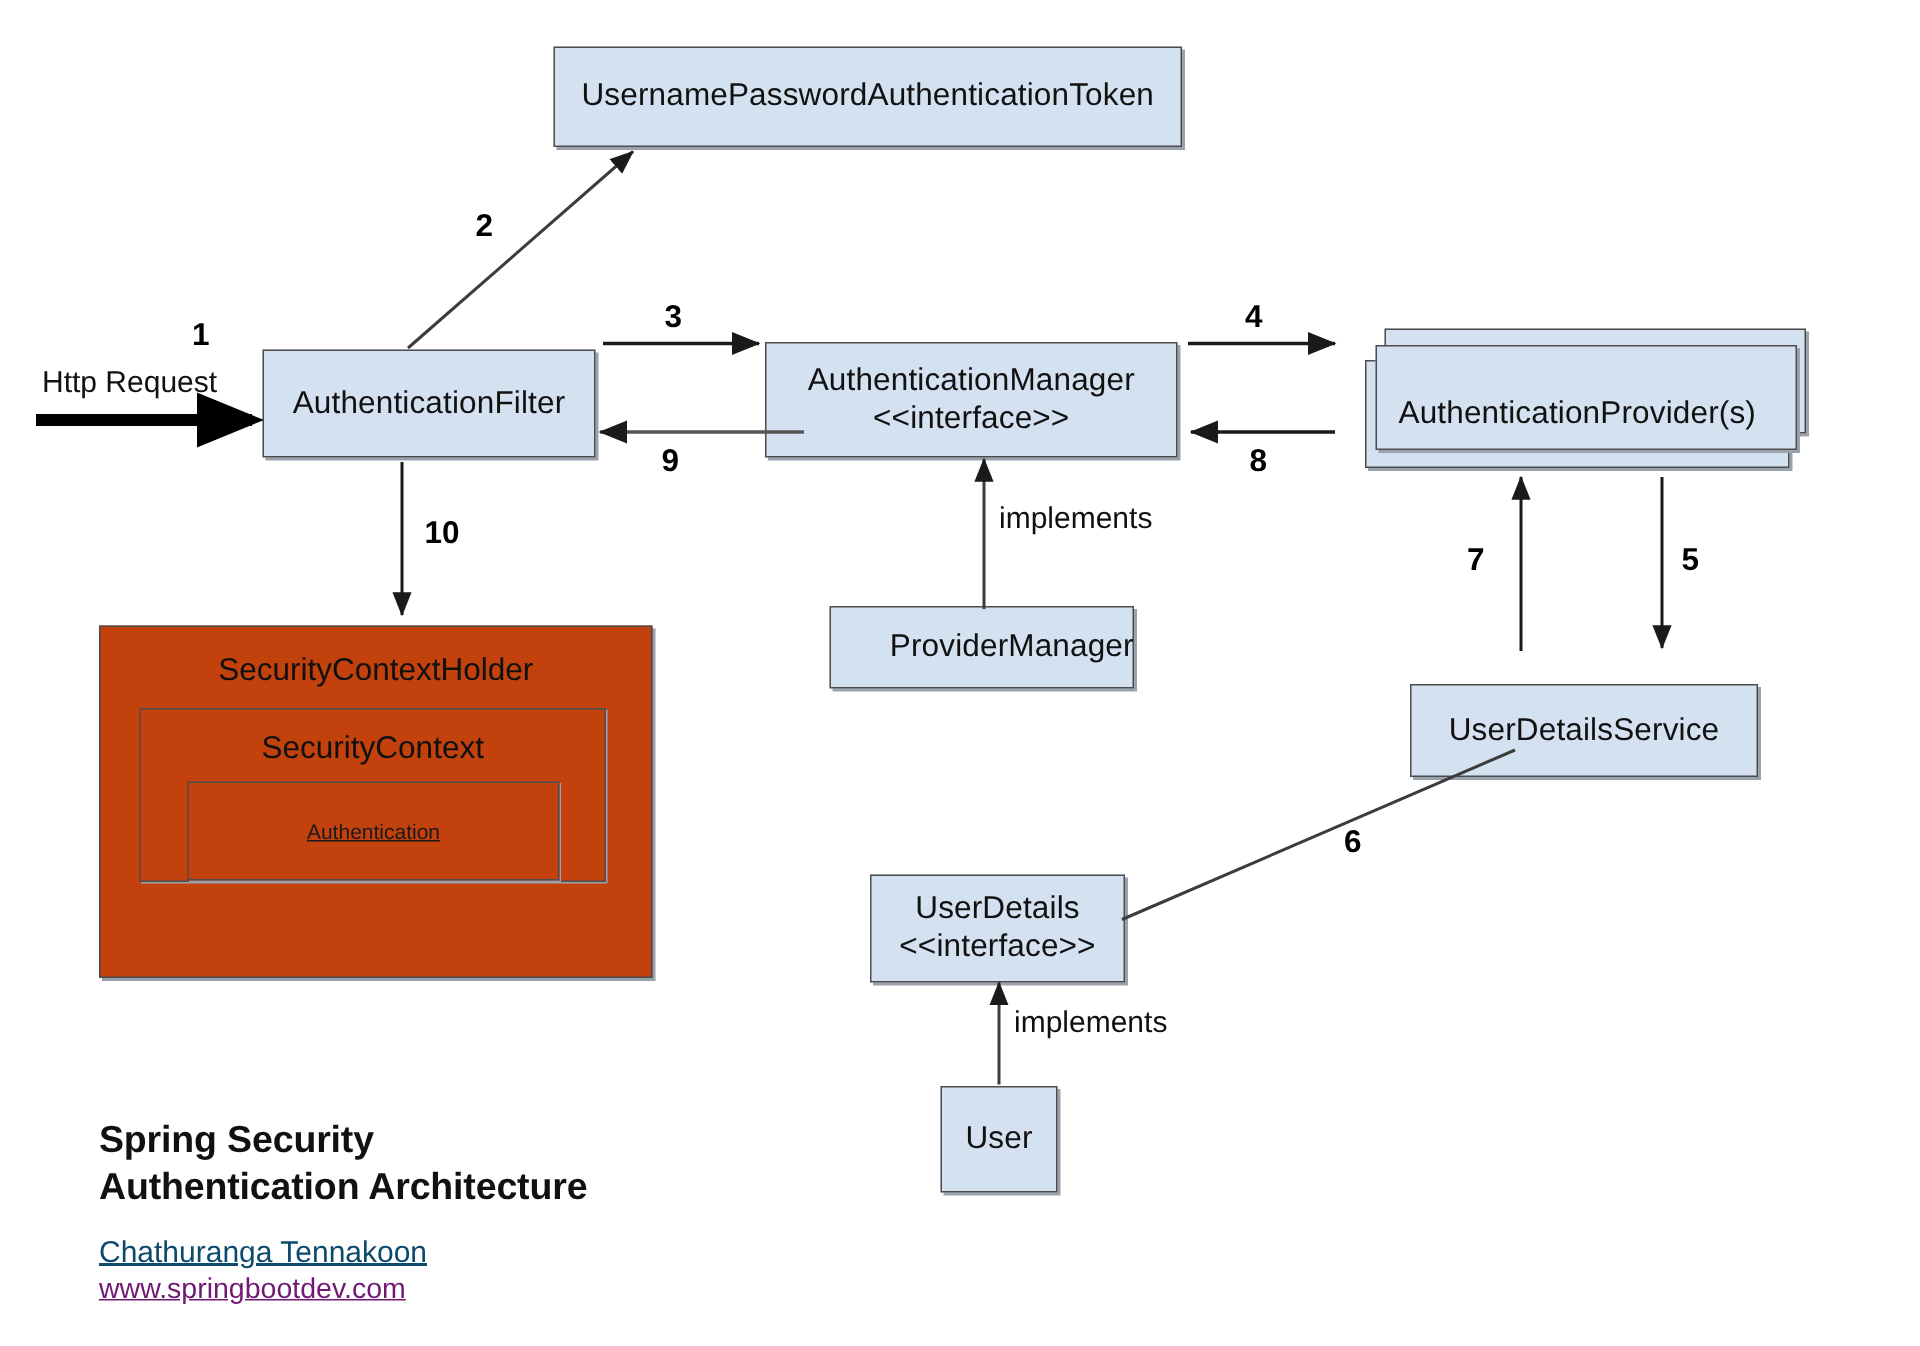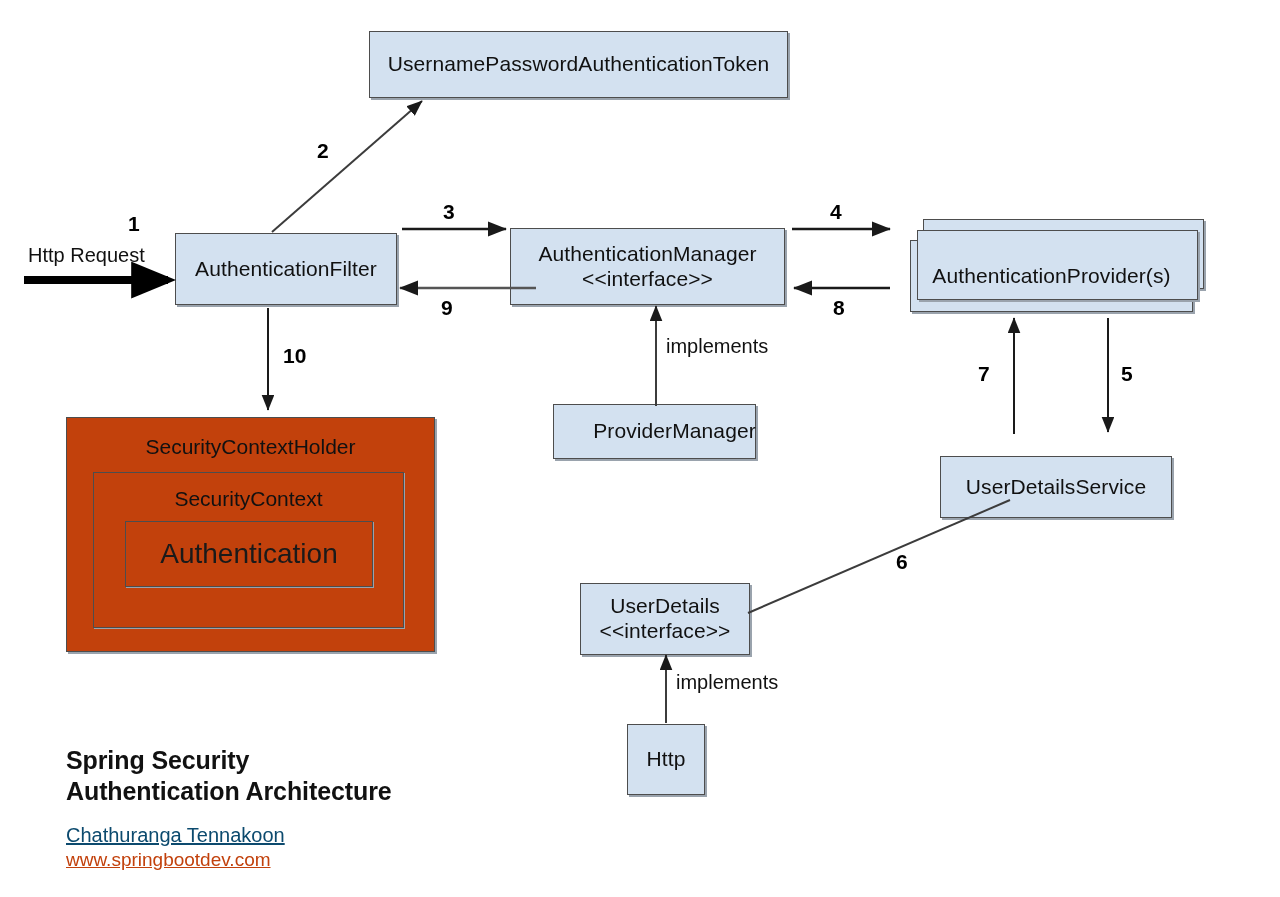--- a/index.html
+++ b/index.html
@@ -113,21 +113,21 @@
     letter-spacing: -0.1px;
   }
   #credits .author {
     margin-top: 18px;
     font-size: 20px;
     color: #0c4a6e;
     text-decoration: underline;
   }
   #credits .site {
     font-size: 19px;
-    color: #c2410c;
+    color: #701a75;
     text-decoration: underline;
     display: inline-block;
     margin-top: 2px;
     cursor: pointer;
   }
 </style>
 </head>
 <body>
 
 <div id="canvas">
@@ -215,32 +215,32 @@
   <div class="node" style="left:940px; top:456px; width:232px; height:62px;">
     <span>UserDetailsService</span>
   </div>
 
   <div class="node" style="left:580px; top:583px; width:170px; height:72px;">
     <span>UserDetails
 &lt;&lt;interface&gt;&gt;</span>
   </div>
 
   <div class="node" style="left:627px; top:724px; width:78px; height:71px;">
-    <span>Http</span>
+    <span>User</span>
   </div>
 
   <div class="container-node" style="left:66px; top:417px; width:369px; height:235px;">
     <div class="container-label" style="top:17px;">SecurityContextHolder</div>
 
-    <div class="container-node" style="left:26px; top:54px; width:311px; height:156px; box-shadow:1px 1px 0 0 #9aa3ad;">
+    <div class="container-node" style="left:26px; top:54px; width:311px; height:116px; box-shadow:1px 1px 0 0 #9aa3ad;">
       <div class="container-label" style="top:14px;">SecurityContext</div>
 
       <div class="container-node" style="left:31px; top:48px; width:248px; height:66px; box-shadow:1px 1px 0 0 #9aa3ad;
                   display:flex; align-items:center; justify-content:center;">
-        <span style="font-size:28px;">Authentication</span>
+        <span style="font-size:14px;text-decoration:underline;">Authentication</span>
       </div>
     </div>
   </div>
 
   <div class="step-label" style="left:128px; top:212px;">1</div>
   <div class="step-label" style="left:317px; top:139px;">2</div>
   <div class="step-label" style="left:443px; top:200px;">3</div>
   <div class="step-label" style="left:830px; top:200px;">4</div>
   <div class="step-label" style="left:1121px; top:362px;">5</div>
   <div class="step-label" style="left:896px; top:550px;">6</div>

